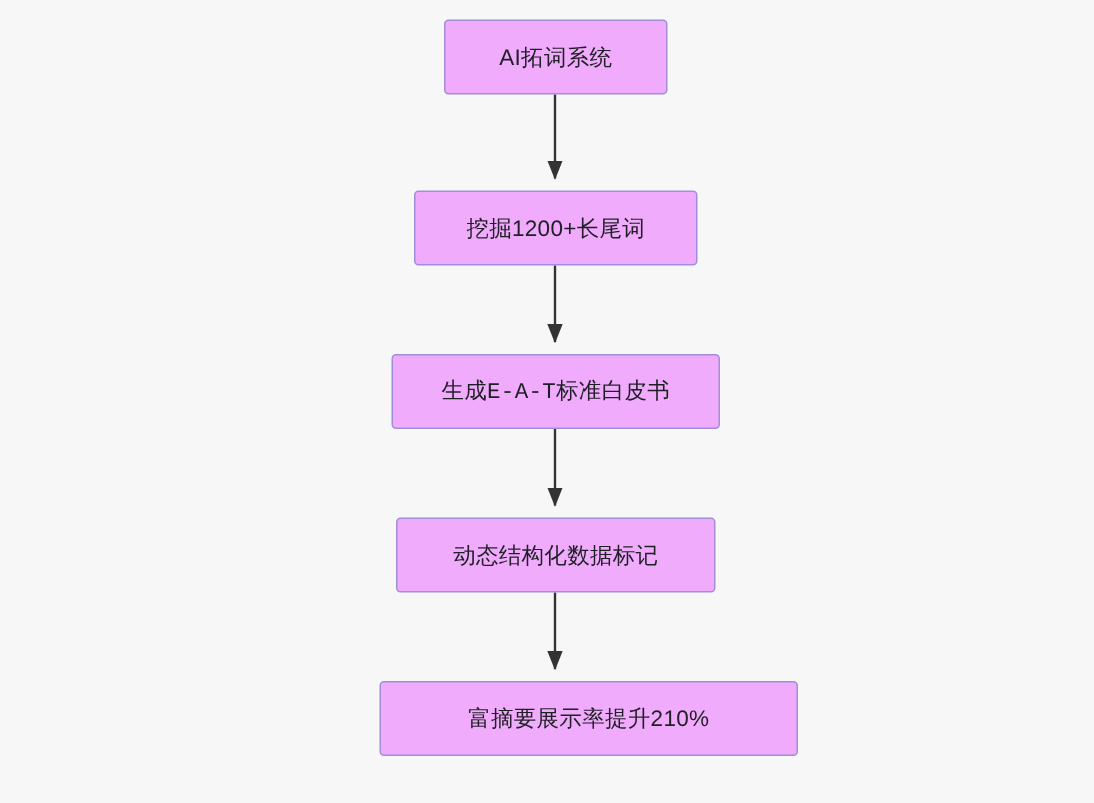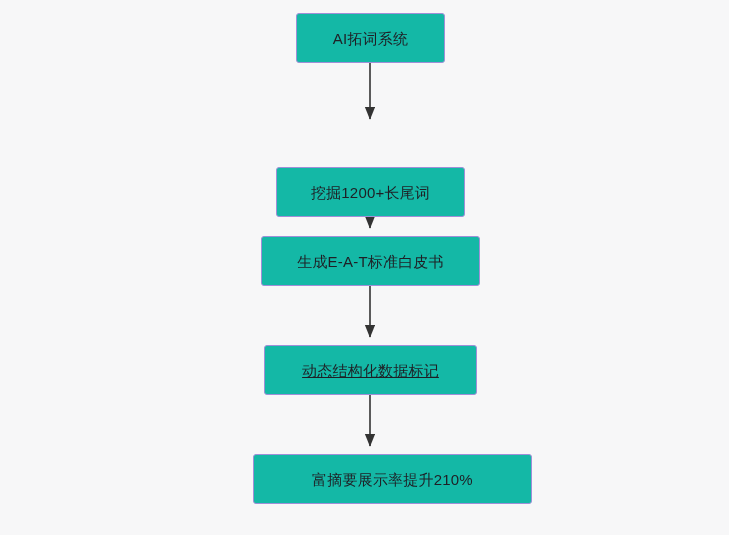--- a/index.html
+++ b/index.html
@@ -14,21 +14,21 @@
     overflow: hidden;
   }
   #flow-canvas {
     position: relative;
     width: 729px;
     height: 535px;
   }
   .node {
     position: absolute;
     box-sizing: border-box;
-    background: #14b8a6;
+    background: #f0abfc;
     border: 1px solid #9f8fd8;
     border-radius: 3px;
     display: flex;
     align-items: center;
     justify-content: center;
     color: #1f1f25;
     font-size: 15px;
     line-height: 1;
     letter-spacing: 0.2px;
     white-space: nowrap;
@@ -64,29 +64,29 @@
     </g>
     <g>
       <line x1="370" y1="395" x2="370" y2="446" stroke="#333333" stroke-width="1.6" marker-end="url(#arrowhead)"></line>
     </g>
   </svg>
 
   <div class="node" style="left:296px; top:13px; width:149px; height:50px;">
     <span>AI拓词系统</span>
   </div>
 
-  <div class="node" style="left:276px; top:127px; width:189px; height:50px;margin-top:40px;">
+  <div class="node" style="left:276px; top:127px; width:189px; height:50px;">
     <span>挖掘1200+长尾词</span>
   </div>
 
-  <div class="node" style="left:261px; top:236px; width:219px; height:50px;">
+  <div class="node" style="left:261px; top:236px; width:219px; height:50px;font-family:Liberation Mono, monospace;">
     <span>生成E-A-T标准白皮书</span>
   </div>
 
-  <div class="node" style="left:264px; top:345px; width:213px; height:50px;text-decoration:underline;">
+  <div class="node" style="left:264px; top:345px; width:213px; height:50px;">
     <span>动态结构化数据标记</span>
   </div>
 
   <div class="node" style="left:253px; top:454px; width:279px; height:50px;">
     <span>富摘要展示率提升210%</span>
   </div>
 
 </div>
 
 </body></html>

